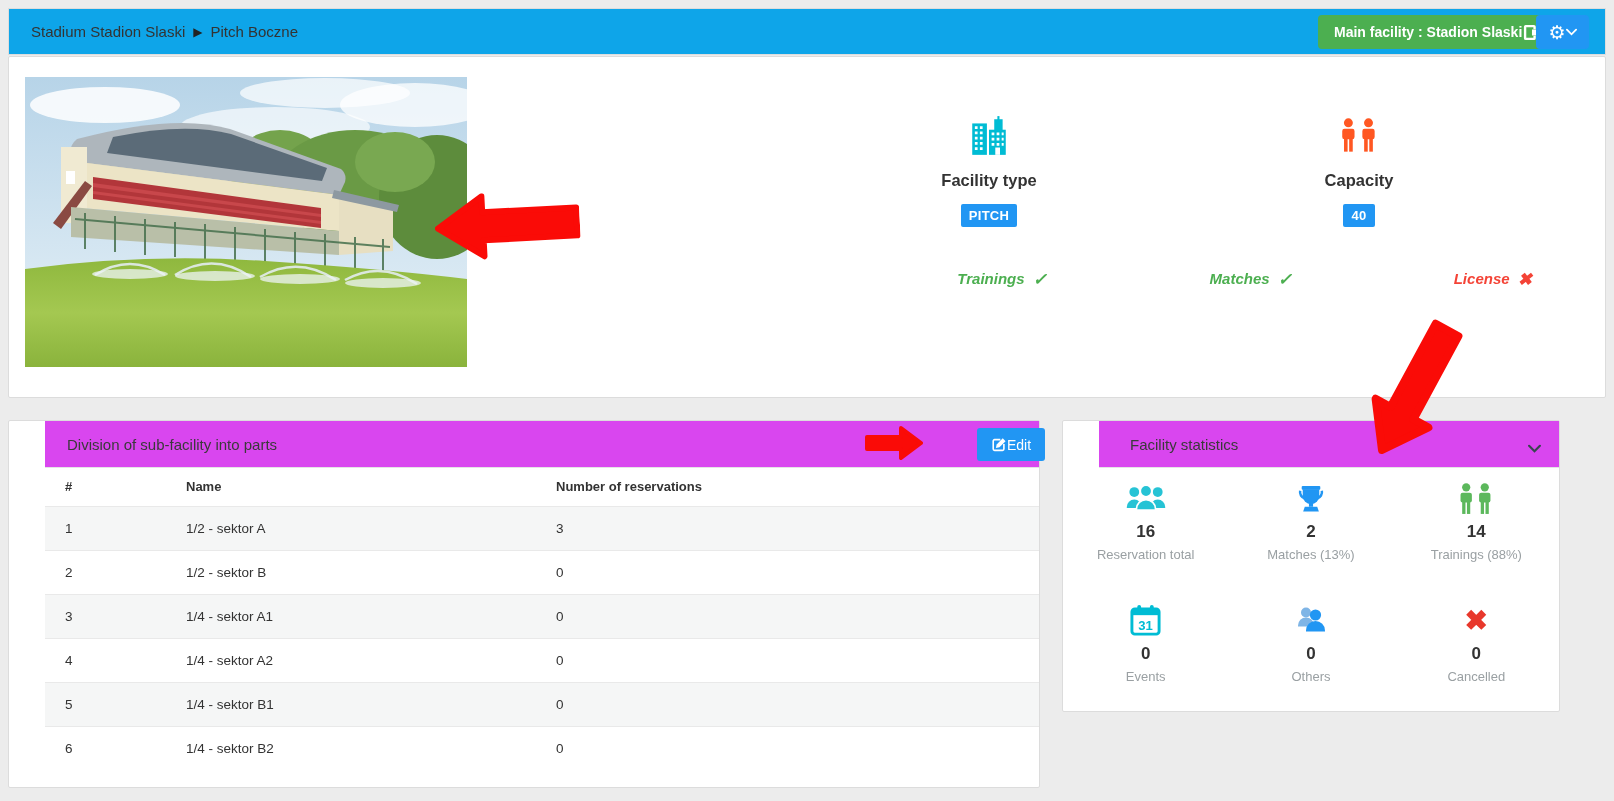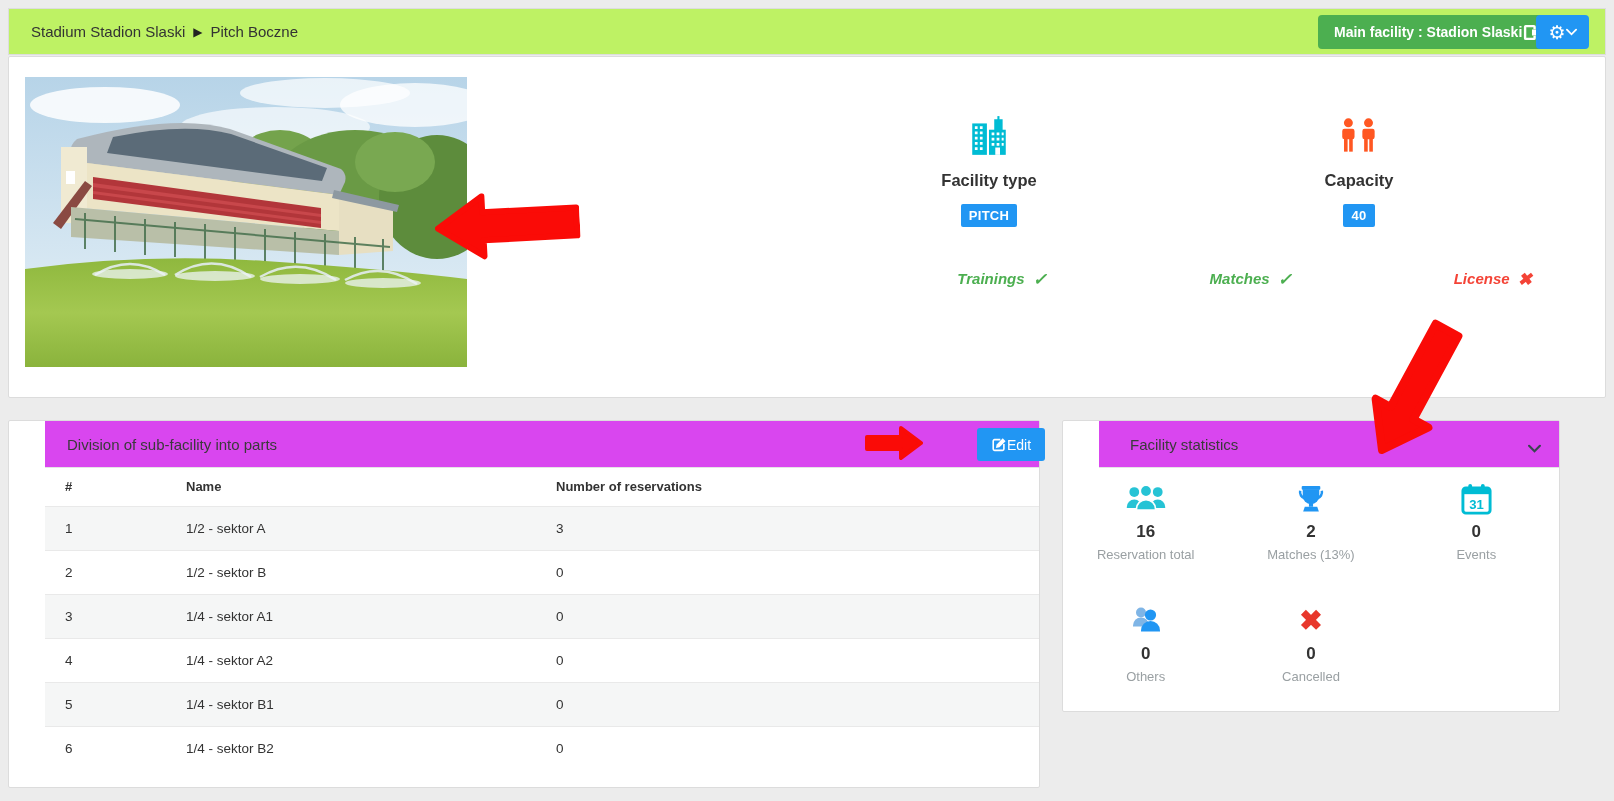--- a/index.html
+++ b/index.html
@@ -5,21 +5,21 @@
   * { box-sizing: border-box; }
   html,body { margin:0; padding:0; }
   body {
     width:1614px; height:801px; position:relative; overflow:hidden;
     background:#ececec; font-family:"Liberation Sans", sans-serif; color:#333;
   }
   .panel { position:absolute; background:#fff; border:1px solid #dcdcdc; border-radius:2px;padding-left:36px; }
 
   
   .topbar { position:absolute; left:8px; top:8px; width:1598px; height:47px;
-            background:#bef264; border:1px solid #ddd; display:flex; align-items:center; }
+            background:#0ea5e9; border:1px solid #ddd; display:flex; align-items:center; }
   .crumbs { margin-left:22px; font-size:15px; color:#333; display:flex; align-items:center; gap:8px; }
   .crumb-sep { font-size:12px; color:#222; }
   .btn { display:inline-flex; align-items:center; justify-content:center; 
          border:none; border-radius:4px; color:#fff; cursor:pointer; font-family:inherit; }
   .btn-main { position:absolute; left:1309px; top:6px; height:34px; padding:0 16px;
               background:#4caf50; font-size:14px; font-weight:bold; }
   .btn-gear { position:absolute; left:1527px; top:6px; width:53px; height:34px; background:#2196f3; }
   .gear-glyph { font-size:19px; line-height:1; }
 
   
@@ -313,20 +313,38 @@
             <rect x="14" y="17" width="4" height="5"></rect>
             <path d="M10 22 h12 l1.6 4.5 H8.4 z"></path>
           </g>
           <path d="M5.5 6.5 a6.5 6.5 0 0 0 4.5 7.5 M26.5 6.5 a6.5 6.5 0 0 1 -4.5 7.5" fill="none" stroke="#2196f3" stroke-width="2.4"></path>
         </svg>
       </span>
       <div class="val">2</div>
       <div class="lbl">Matches (13%)</div>
     </div>
 
+    <div class="stat">
+      <span class="icon-box">
+        <svg width="36" height="33" viewBox="0 0 34 32">
+          <g fill="#5cb85c">
+            <circle cx="7.5" cy="4.2" r="4"></circle>
+            <rect x="2" y="9.5" width="11" height="9.5" rx="2"></rect>
+            <rect x="3.6" y="18" width="3.2" height="12"></rect>
+            <rect x="8.2" y="18" width="3.2" height="12"></rect>
+            <circle cx="25.5" cy="4.2" r="4"></circle>
+            <rect x="20" y="9.5" width="11" height="9.5" rx="2"></rect>
+            <rect x="21.6" y="18" width="3.2" height="12"></rect>
+            <rect x="26.2" y="18" width="3.2" height="12"></rect>
+          </g>
+        </svg>
+      </span>
+      <div class="val">14</div>
+      <div class="lbl">Trainings (88%)</div>
+    </div>
 
     <div class="stat">
       <span class="icon-box">
         <svg width="33" height="33" viewBox="0 0 34 34">
           <rect x="3" y="5" width="28" height="26" rx="3" fill="none" stroke="#00bcd4" stroke-width="3"></rect>
           <rect x="4" y="6" width="26" height="5.5" fill="#00bcd4"></rect>
           <rect x="8.5" y="1" width="4" height="8" rx="2" fill="#00bcd4"></rect>
           <rect x="21.5" y="1" width="4" height="8" rx="2" fill="#00bcd4"></rect>
           <text x="17" y="26.5" font-size="13.5" font-weight="bold" fill="#00bcd4" text-anchor="middle" font-family="Liberation Sans, sans-serif">31</text>
         </svg>

